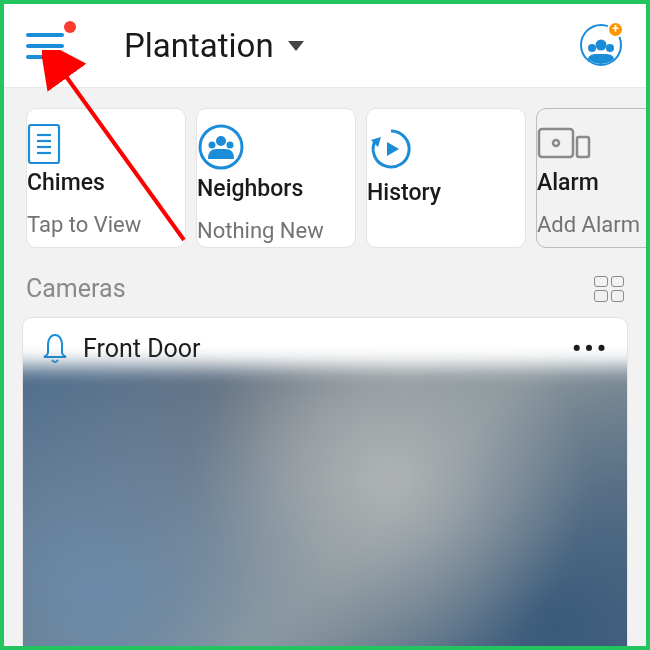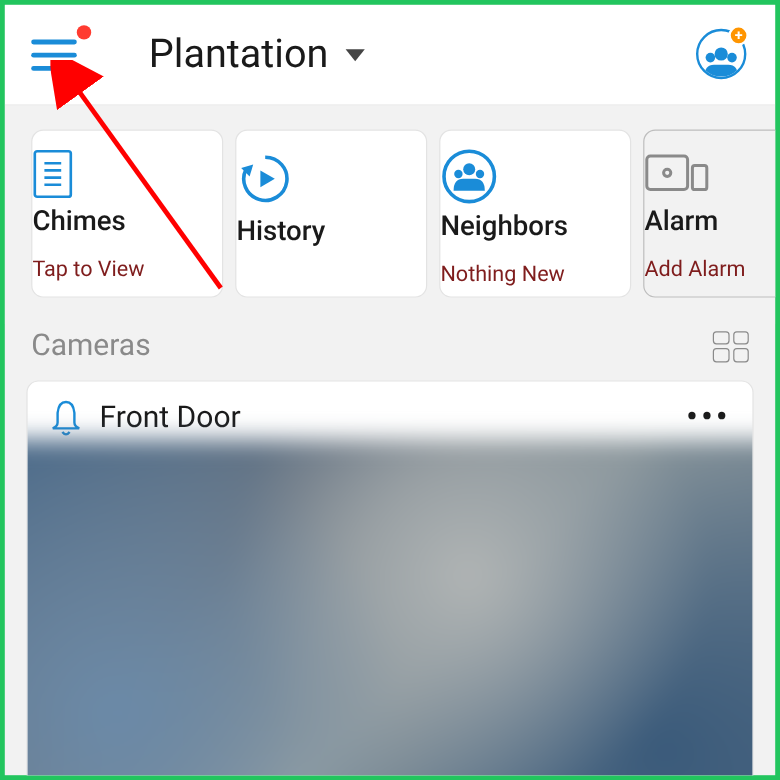--- a/index.html
+++ b/index.html
@@ -127,22 +127,22 @@
     align-items:center;
   }
   .tile-label {
     font-size:23px;
     color:#1a1a1a;
     font-weight:500;
     margin-top:4px;
     white-space:nowrap;
   }
   .tile-sub {
-    font-size:18px;
-    color:#7f1d1d;
+    font-size:22px;
+    color:#737373;
     margin-top:16px;
     white-space:nowrap;
   }
 
   
   .section-head {
     display:flex;
     align-items:center;
     padding: 4px 22px 14px 22px;
   }
@@ -253,41 +253,41 @@
           <line x1="10" y1="30" x2="24" y2="30" stroke="#1a8cd8" stroke-width="2.2"></line>
         </svg>
       </div>
       <div class="tile-label">Chimes</div>
       <div class="tile-sub">Tap to View</div>
     </div>
 
     <div class="tile">
       <div class="tile-icon">
         <svg width="48" height="48" viewBox="0 0 48 48">
-          <path d="M24 6 A18 18 0 1 1 8 16" fill="none" stroke="#1a8cd8" stroke-width="3"></path>
-          <polygon points="4,15 14,12 11,22" fill="#1a8cd8"></polygon>
-          <polygon points="20,17 20,31 32,24" fill="#1a8cd8"></polygon>
-        </svg>
-      </div>
-      <div class="tile-label">History</div>
-      <div class="tile-sub"></div>
-    </div>
-
-    <div class="tile">
-      <div class="tile-icon">
-        <svg width="48" height="48" viewBox="0 0 48 48">
           <circle cx="24" cy="24" r="21" fill="none" stroke="#1a8cd8" stroke-width="3"></circle>
           <circle cx="24" cy="18" r="5" fill="#1a8cd8"></circle>
           <circle cx="15" cy="22" r="3.5" fill="#1a8cd8"></circle>
           <circle cx="33" cy="22" r="3.5" fill="#1a8cd8"></circle>
           <path d="M11 36 Q11 26 19 26 L29 26 Q37 26 37 36 Z" fill="#1a8cd8"></path>
         </svg>
       </div>
       <div class="tile-label">Neighbors</div>
       <div class="tile-sub">Nothing New</div>
+    </div>
+
+    <div class="tile">
+      <div class="tile-icon">
+        <svg width="48" height="48" viewBox="0 0 48 48">
+          <path d="M24 6 A18 18 0 1 1 8 16" fill="none" stroke="#1a8cd8" stroke-width="3"></path>
+          <polygon points="4,15 14,12 11,22" fill="#1a8cd8"></polygon>
+          <polygon points="20,17 20,31 32,24" fill="#1a8cd8"></polygon>
+        </svg>
+      </div>
+      <div class="tile-label">History</div>
+      <div class="tile-sub"></div>
     </div>
 
     <div class="tile muted">
       <div class="tile-icon">
         <svg width="54" height="42" viewBox="0 0 54 42">
           <rect x="2" y="6" width="34" height="28" rx="3" fill="none" stroke="#8a8a8a" stroke-width="2.5"></rect>
           <circle cx="19" cy="20" r="3" fill="none" stroke="#8a8a8a" stroke-width="2.5"></circle>
           <rect x="40" y="14" width="12" height="20" rx="2" fill="none" stroke="#8a8a8a" stroke-width="2.5"></rect>
         </svg>
       </div>

